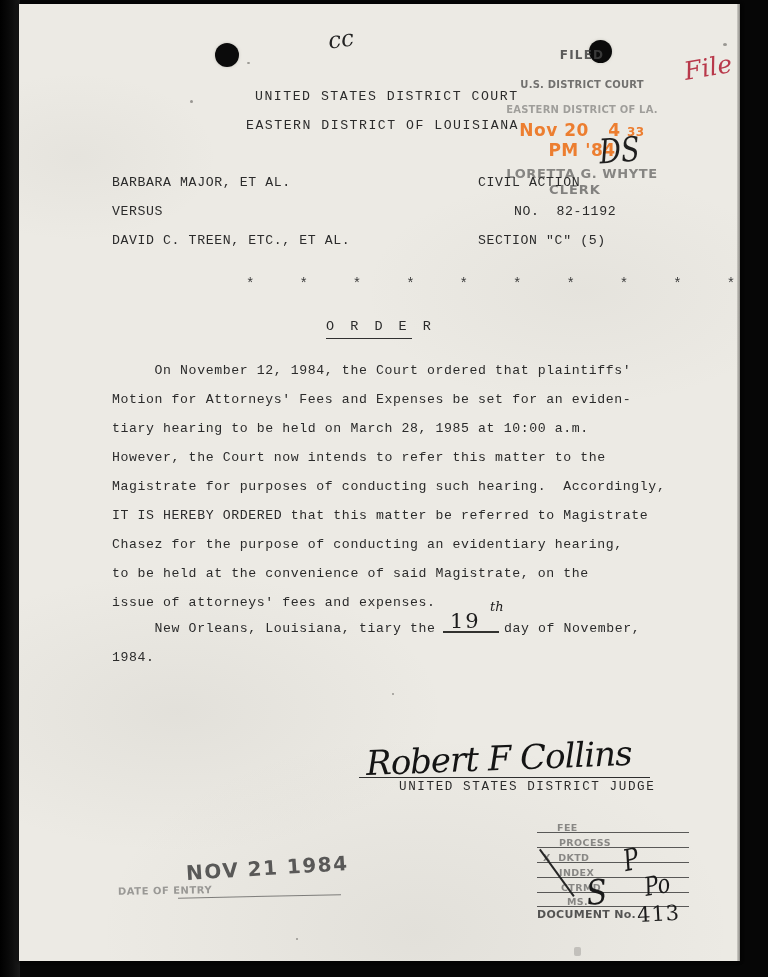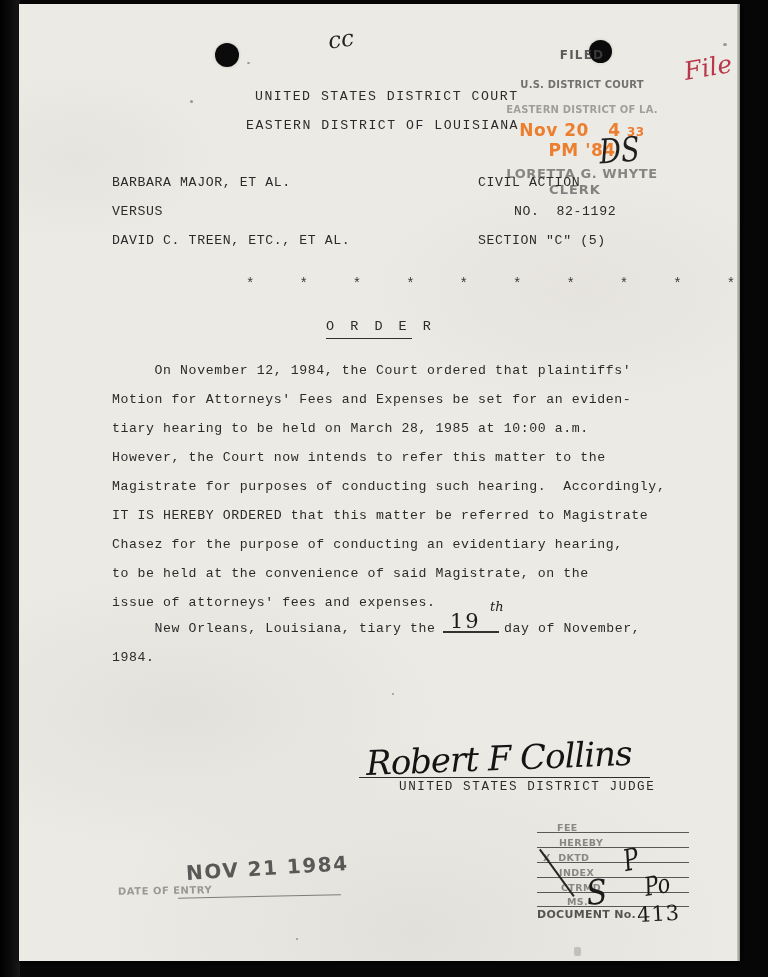--- a/index.html
+++ b/index.html
@@ -438,21 +438,21 @@
 
 <div id="clerk-box">
   <div class="cb-line" style="top:12px;"></div>
   <div class="cb-line" style="top:27px;"></div>
   <div class="cb-line" style="top:42px;"></div>
   <div class="cb-line" style="top:57px;"></div>
   <div class="cb-line" style="top:72px;"></div>
   <div class="cb-line" style="top:86px;"></div>
 
   <div class="cb-label" style="left:20px; top:2px;">FEE</div>
-  <div class="cb-label" style="left:22px; top:17px;">HEREBY</div>
+  <div class="cb-label" style="left:22px; top:17px;">PROCESS</div>
   <div class="cb-label" style="left:6px; top:32px;">X  DKTD</div>
   <div class="cb-label" style="left:22px; top:47px;">INDEX</div>
   <div class="cb-label" style="left:24px; top:62px;">CTRMD</div>
   <div class="cb-label" style="left:30px; top:76px;">MS.</div>
 
   <div id="cb-slash"></div>
 
   <div class="cb-scrawl" id="cb-scrawl-1">P</div>
   <div class="cb-scrawl" id="cb-scrawl-2">Po</div>
   <div class="cb-scrawl" id="cb-scrawl-3">S</div>

